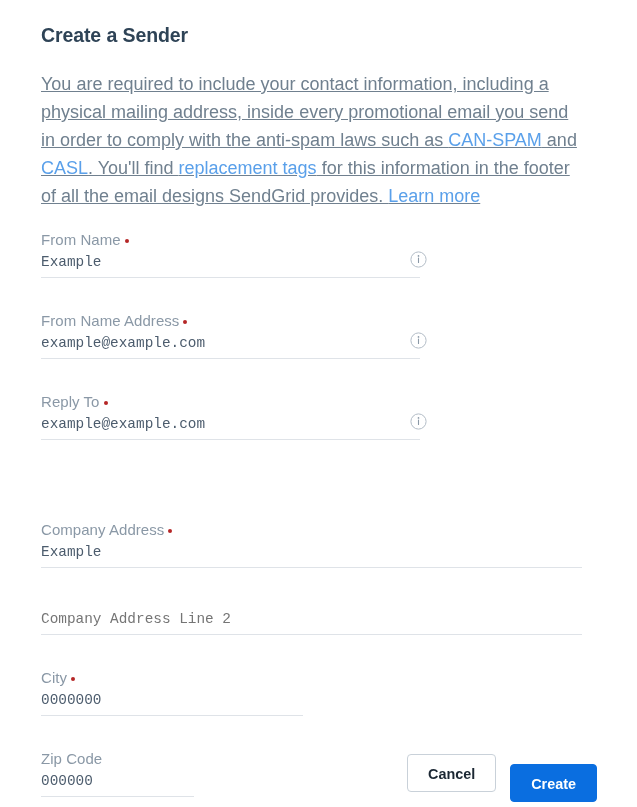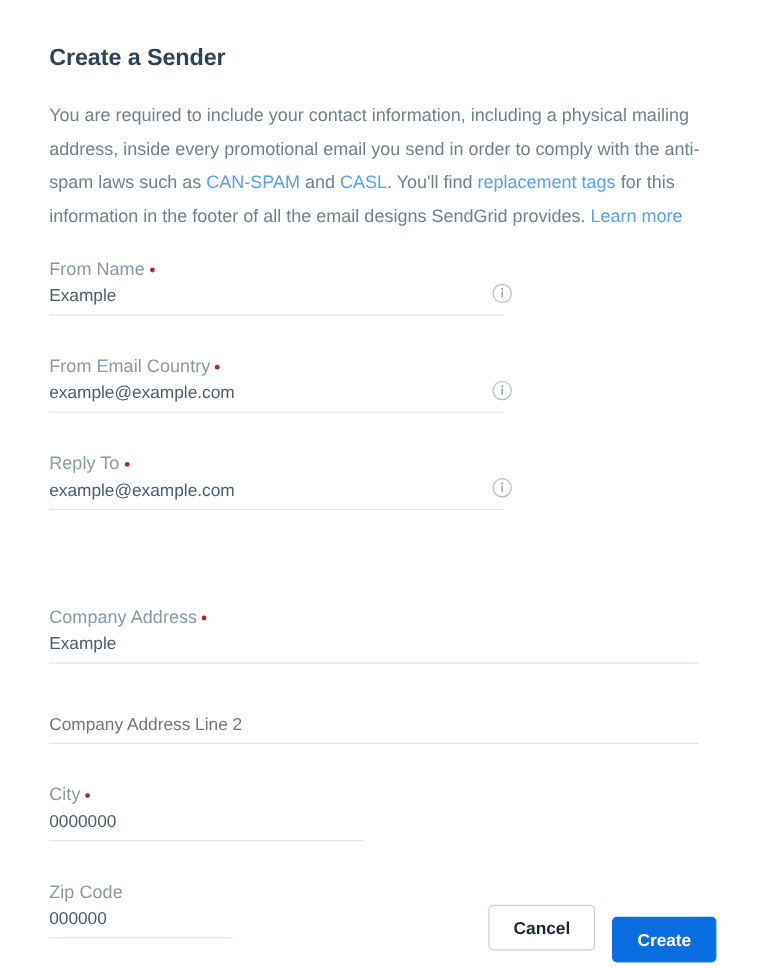--- a/index.html
+++ b/index.html
@@ -14,42 +14,43 @@
     font-family: "Liberation Sans", sans-serif;
     -webkit-font-smoothing: antialiased;
     overflow: hidden;
   }
 
   .page {
     position: relative;
     width: 637px;
     height: 807px;
     box-sizing: border-box;
-    padding: 13px 41px;
+    padding: 0 41px;
   }
 
   
   .page-title {
     margin: 0;
     padding-top: 23px;
     font-size: 19.5px;
     font-weight: bold;
     letter-spacing: -0.1px;
     color: #2e4356;
     line-height: 24px;
   }
 
   
   .intro {
     margin: 0;
     padding-top: 23px;
-    font-size: 15px;
+    font-size: 18px;
     line-height: 28px;
     color: #70808f;
     max-width: 545px;
+    text-decoration: underline;
   }
   .intro .lnk {
     color: #5aa0ea;
     text-decoration: none;
     cursor: pointer;
   }
 
   
   .form {
     padding-top: 22px;
@@ -92,21 +93,21 @@
   .f-value {
     display: block;
     font-size: 14.4px;
     line-height: 20px;
     color: #4c5c6d;
     padding: 0;
     border: 0;
     outline: none;
     background: transparent;
     width: 100%;
-    font-family: Liberation Sans, sans-serif;
+    font-family: Liberation Mono, monospace;
     height: 22px;
   }
   .f-value.placeholder {
     color: #8a98a6;
   }
 
   .info-icon {
     position: absolute;
     right: -7px;
     top: 0px;
@@ -199,21 +200,21 @@
             <circle cx="8.5" cy="4.9" r="0.85" fill="#8a98a6"></circle>
             <rect x="7.95" y="6.6" width="1.1" height="5.5" rx="0.5" fill="#8a98a6"></rect>
           </svg>
         </span>
       </div>
     </div>
 
     <div class="gap-1"></div>
 
     <div class="field w-email">
-      <span class="f-label"><span>From Email Country</span><i class="req"></i></span>
+      <span class="f-label"><span>From Name Address</span><i class="req"></i></span>
       <div class="f-input-wrap">
         <input class="f-value" type="text" value="example@example.com" style="">
         <span class="info-icon">
           <svg width="17" height="17" viewBox="0 0 17 17">
             <circle cx="8.5" cy="8.5" r="7.6" fill="none" stroke="#b3bdc7" stroke-width="1"></circle>
             <circle cx="8.5" cy="4.9" r="0.85" fill="#8a98a6"></circle>
             <rect x="7.95" y="6.6" width="1.1" height="5.5" rx="0.5" fill="#8a98a6"></rect>
           </svg>
         </span>
       </div>

